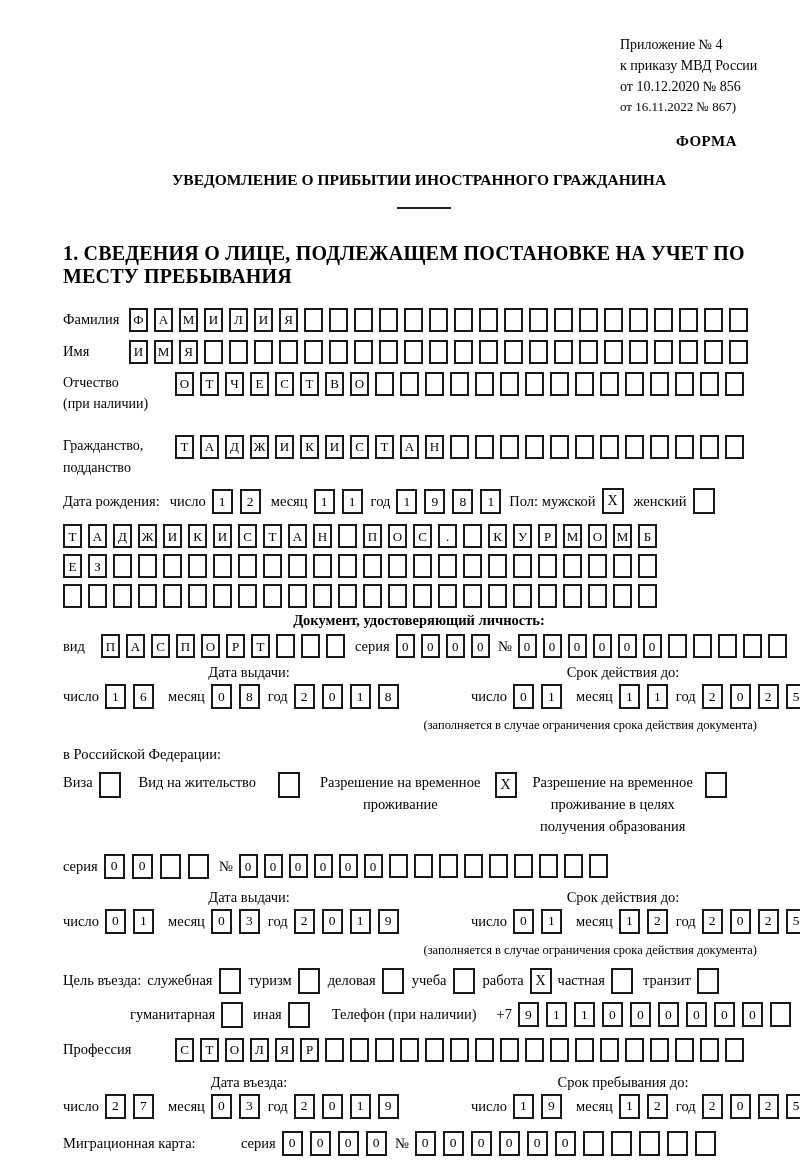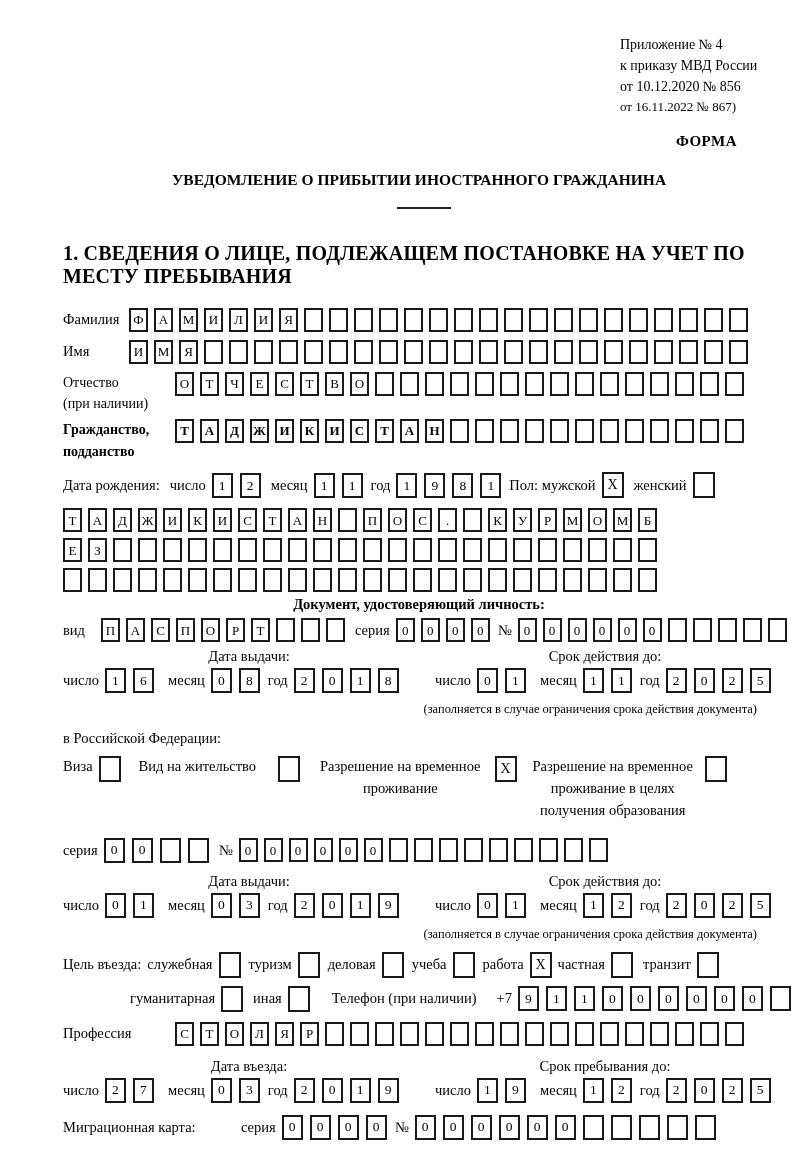--- a/index.html
+++ b/index.html
@@ -31,21 +31,21 @@
   .dboxes{display:inline-flex;gap:7px;flex:0 0 auto;}
   .dbox{display:inline-flex;align-items:center;justify-content:center;width:17px;height:21px;border:2px solid #1a1a1a;font-size:13.5px;line-height:1;background:#fff;}
   .chk{display:inline-flex;align-items:center;justify-content:center;width:18px;height:22px;border:2px solid #1a1a1a;font-size:14px;line-height:1;background:#fff;flex:0 0 auto;}
 
   .stack{display:inline-flex;flex-direction:column;gap:6px;}
 
   .center-bold{font-weight:bold;font-size:14.5px;text-align:center;margin-top:10px;}
 
   .two-col{display:flex;margin-top:6px;}
   .col-l{flex:0 0 372px;}
-  .col-r{flex:1;}
+  .col-r{flex:1;margin-left:36px;}
   .dhead{font-size:14.5px;text-align:center;}
   .dategrp{display:flex;align-items:center;white-space:nowrap;}
   .note-r{font-size:12.5px;text-align:right;padding-right:18px;margin-top:9px;}
 
   .intro{font-size:14.5px;margin-top:10px;line-height:1.6;}
 
   .optwrap{display:flex;align-items:flex-start;margin-top:6px;}
   .optlabel{font-size:14.5px;white-space:pre-line;text-align:center;line-height:1.5;}
   .optlabel-left{text-align:left;}
 </style>
@@ -155,21 +155,21 @@
         <span class="cbox"></span>
         <span class="cbox"></span>
         <span class="cbox"></span>
         <span class="cbox"></span>
         <span class="cbox"></span>
         <span class="cbox"></span>
         <span class="cbox"></span>
       </span>
   </div>
 
-  <div class="row row-top" style="margin-top:4px;font-weight:bold;">
+  <div class="row row-top" style="margin-top:20px;">
     <span class="lbl lbl-block w112">Гражданство,
 подданство</span>
     <span class="boxes">
         <span class="cbox">Т</span>
         <span class="cbox">А</span>
         <span class="cbox">Д</span>
         <span class="cbox">Ж</span>
         <span class="cbox">И</span>
         <span class="cbox">К</span>
         <span class="cbox">И</span>

